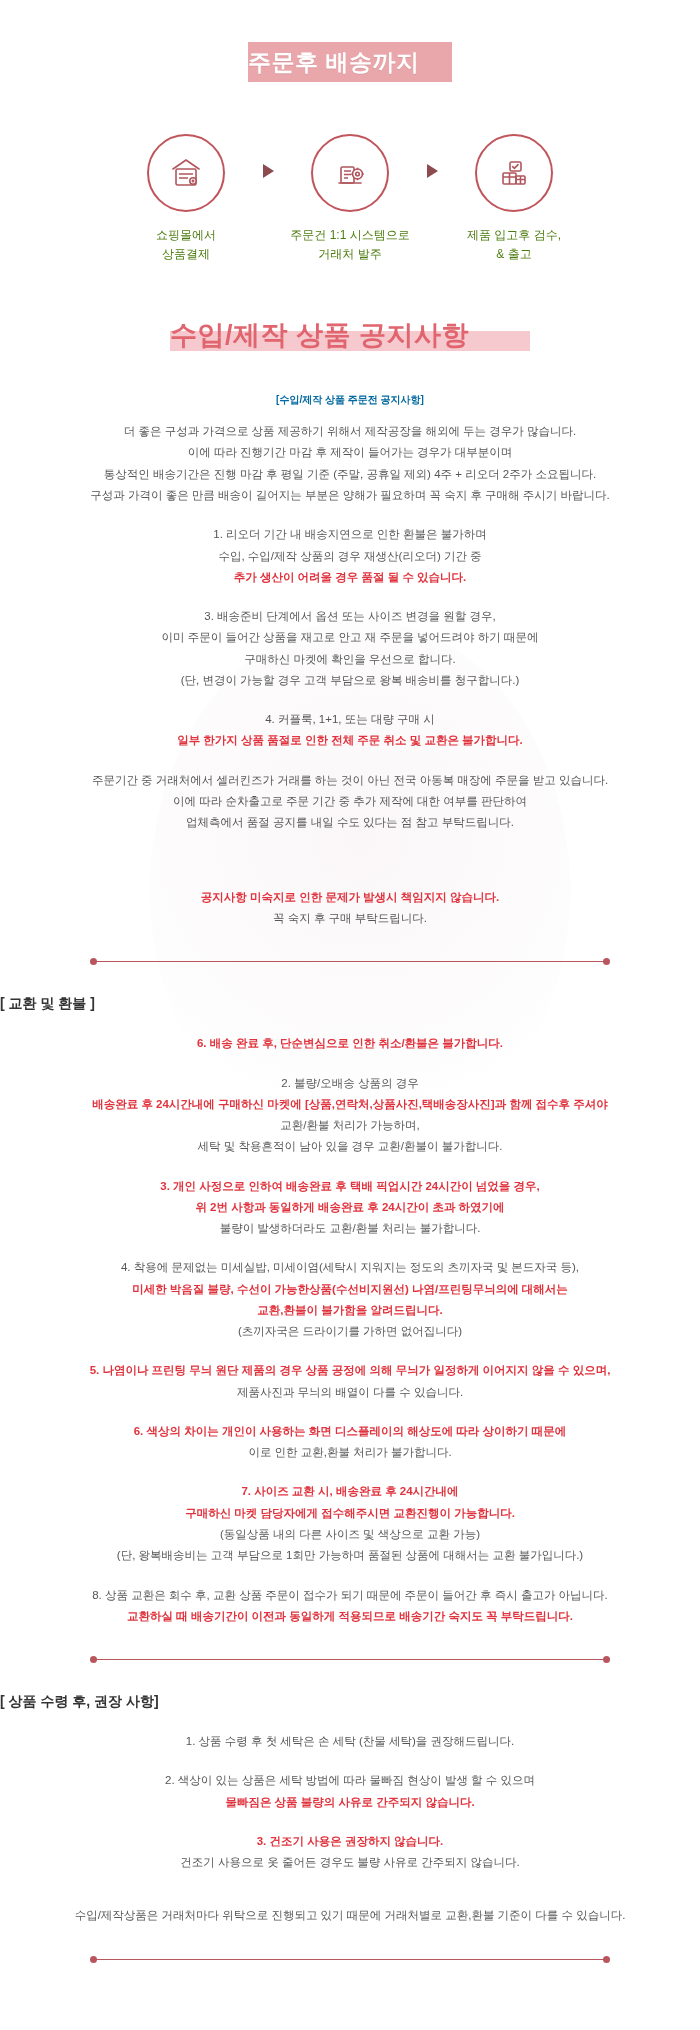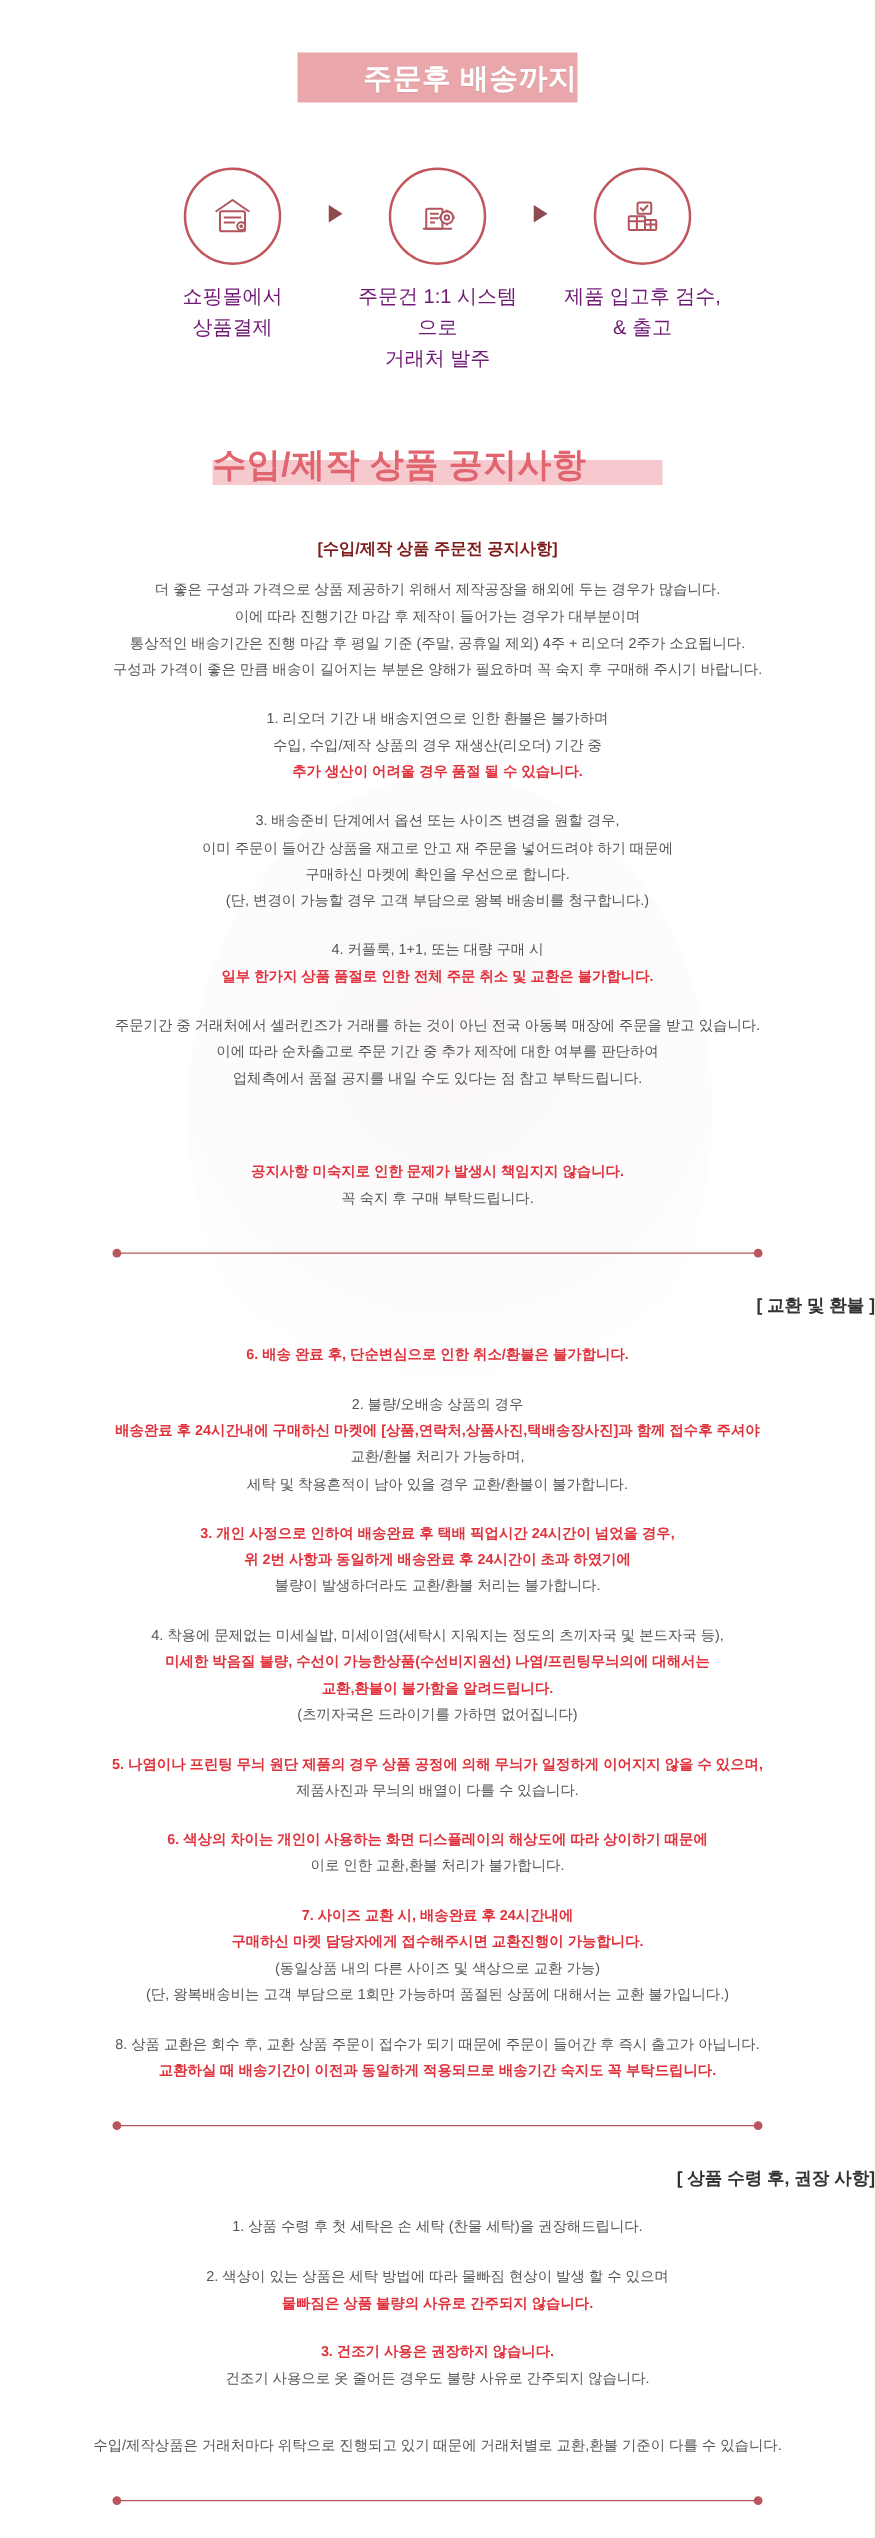--- a/index.html
+++ b/index.html
@@ -33,26 +33,26 @@
     pointer-events: none;
   }
   .content {
     position: relative;
     z-index: 1;
   }
 
   
   .top-banner {
     margin: 42px auto 0;
-    width: 224px;
+    width: 204px;
     height: 40px;
     background: #e9a7ac;
     display: flex;
     align-items: center;
-    justify-content: flex-end;
+    justify-content: flex-start;
   }
   .top-banner .title {
     color: #ffffff;
     font-size: 23px;
     font-weight: bold;
     letter-spacing: 0.5px;
     white-space: nowrap;
     text-shadow: 0 1px 0 rgba(0,0,0,0.08);
   }
 
@@ -75,23 +75,23 @@
     border: 2px solid #c0555c;
     border-radius: 50%;
     display: flex;
     align-items: center;
     justify-content: center;
     background: #ffffff;
   }
   .circle svg { display: block; }
   .step-label {
     margin-top: 14px;
-    font-size: 16px;
+    font-size: 12px;
     line-height: 1.55;
-    color: #701a75;
+    color: #4d7c0f;
     white-space: pre-line;
   }
   .arrow {
     width: 34px;
     display: flex;
     align-items: center;
     justify-content: center;
     padding-top: 30px;
   }
   .arrow .tri {
@@ -124,23 +124,23 @@
     font-weight: bold;
     color: #e0656e;
     letter-spacing: 0.5px;
   }
 
   
   .sec {
     text-align: center;
   }
   .sec-head {
-    font-size: 13px;
+    font-size: 10px;
     font-weight: bold;
-    color: #7f1d1d;
+    color: #0369a1;
     margin-bottom: 14px;
   }
   .para {
     font-size: 11.5px;
     line-height: 1.85;
     color: #555555;
     margin: 0 0 18px 0;
     text-align: center;
   }
   .red { color: #e0333d; font-weight: bold; }
@@ -166,21 +166,21 @@
     background: #b9555d;
   }
   .divider .dot.l { left: 0; }
   .divider .dot.r { right: 0; }
 
   .block-title {
     font-size: 14px;
     font-weight: bold;
     color: #333333;
     margin: 0 0 20px 0;
-    text-align: right;
+    text-align: left;
   }
   .spacer-lg { height: 40px; }
   .spacer-sm { height: 14px; }
 </style>
 </head>
 <body>
 
 <div class="page">
   <div class="watermark"></div>
 

